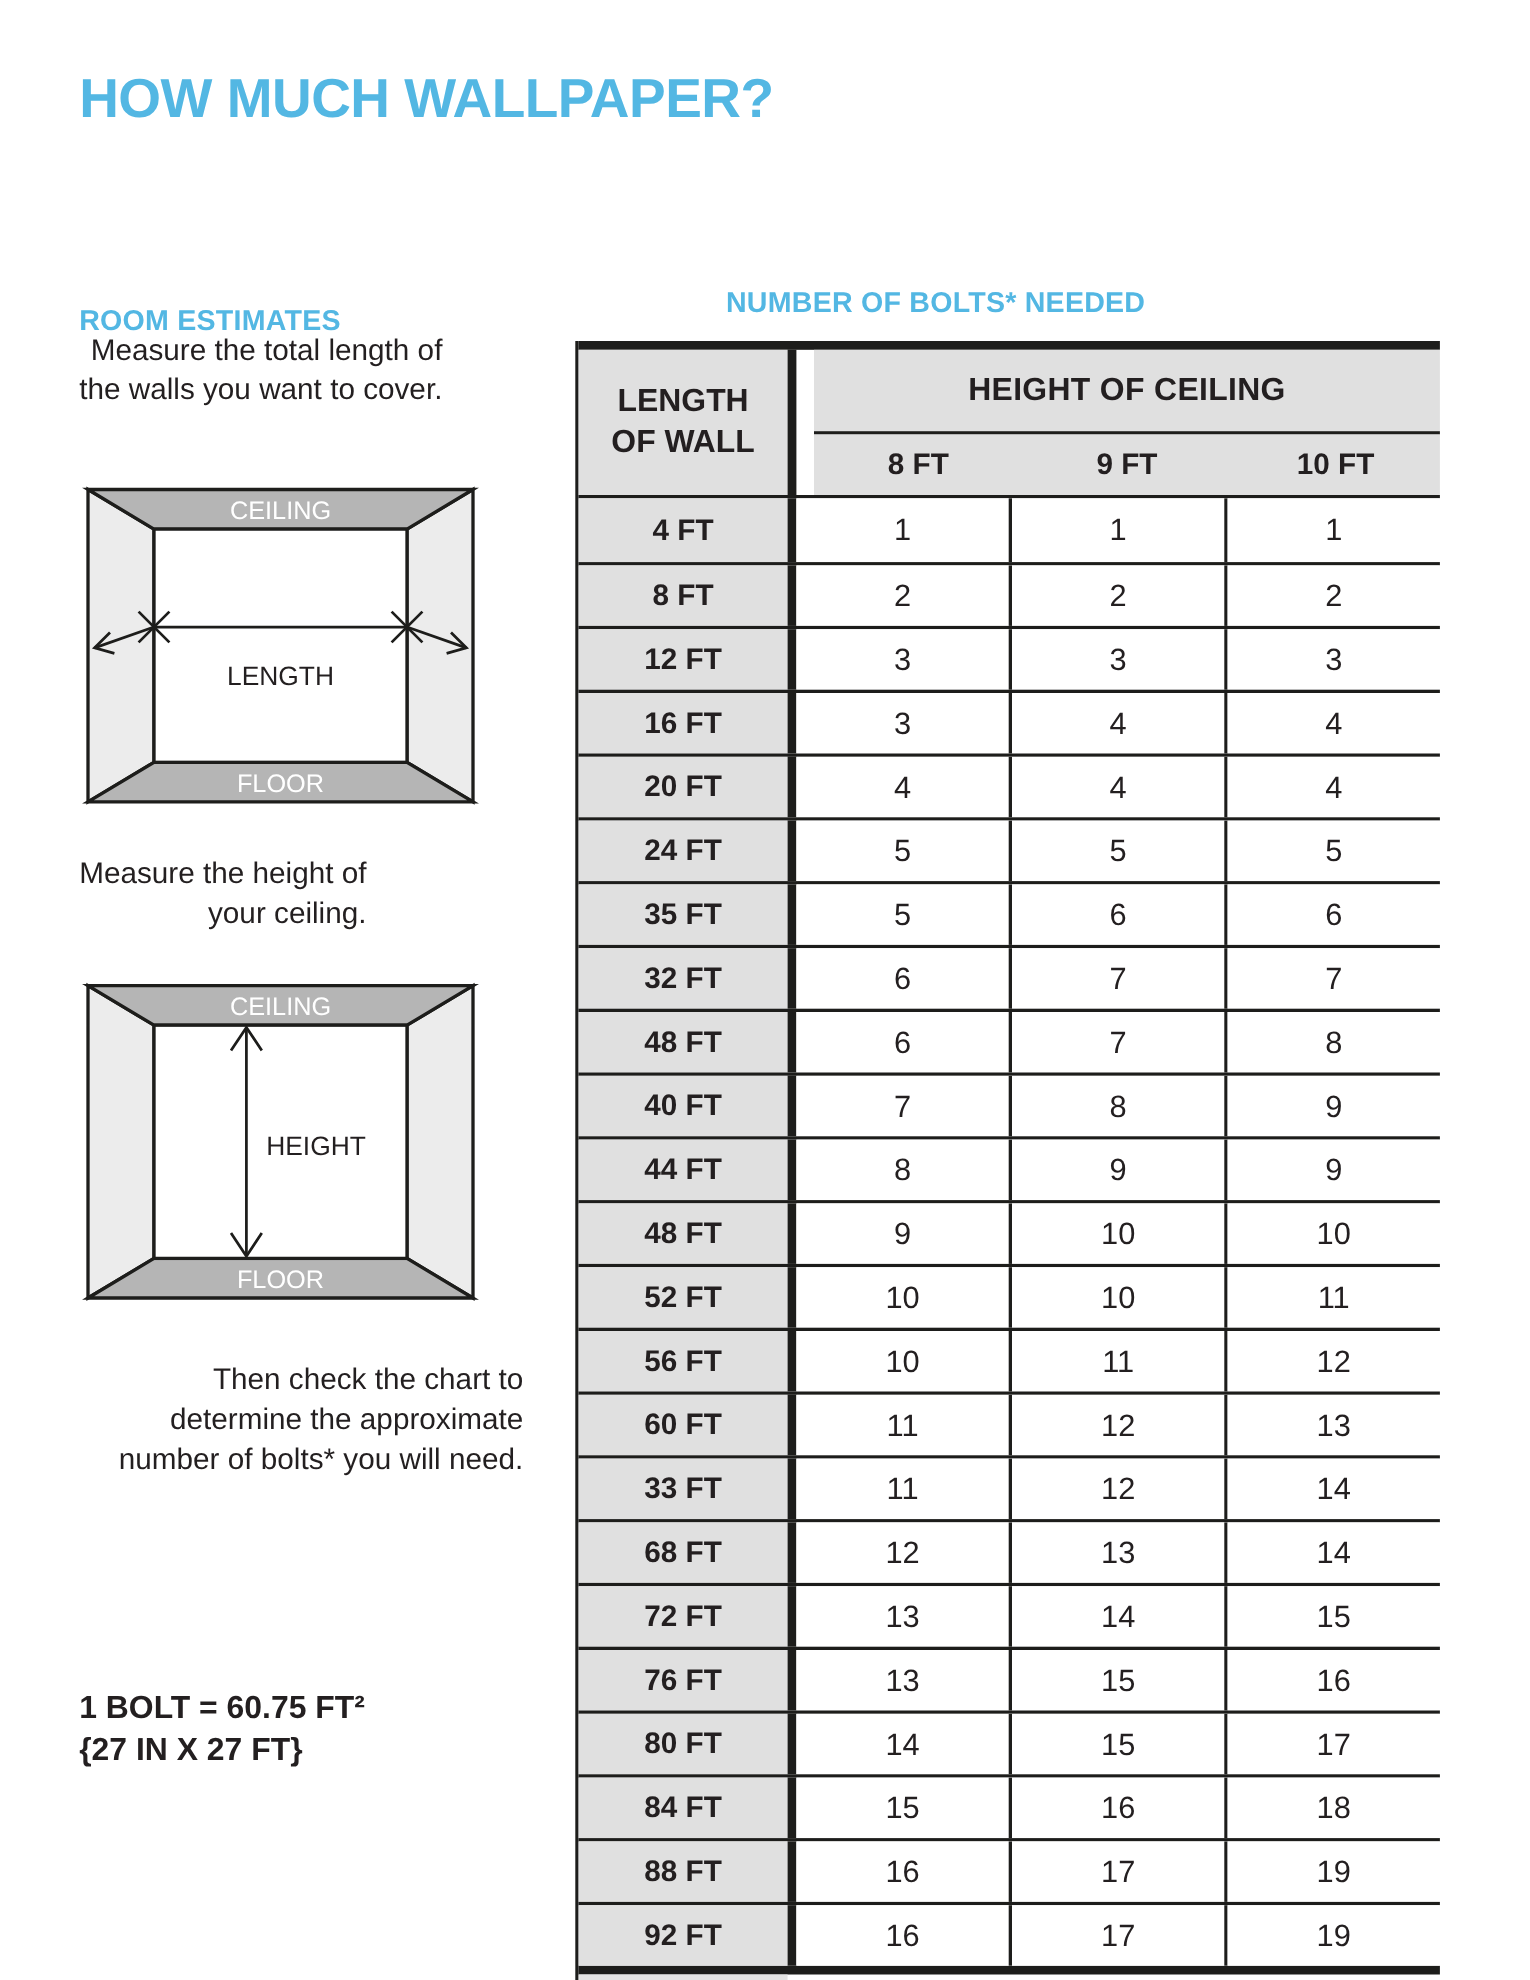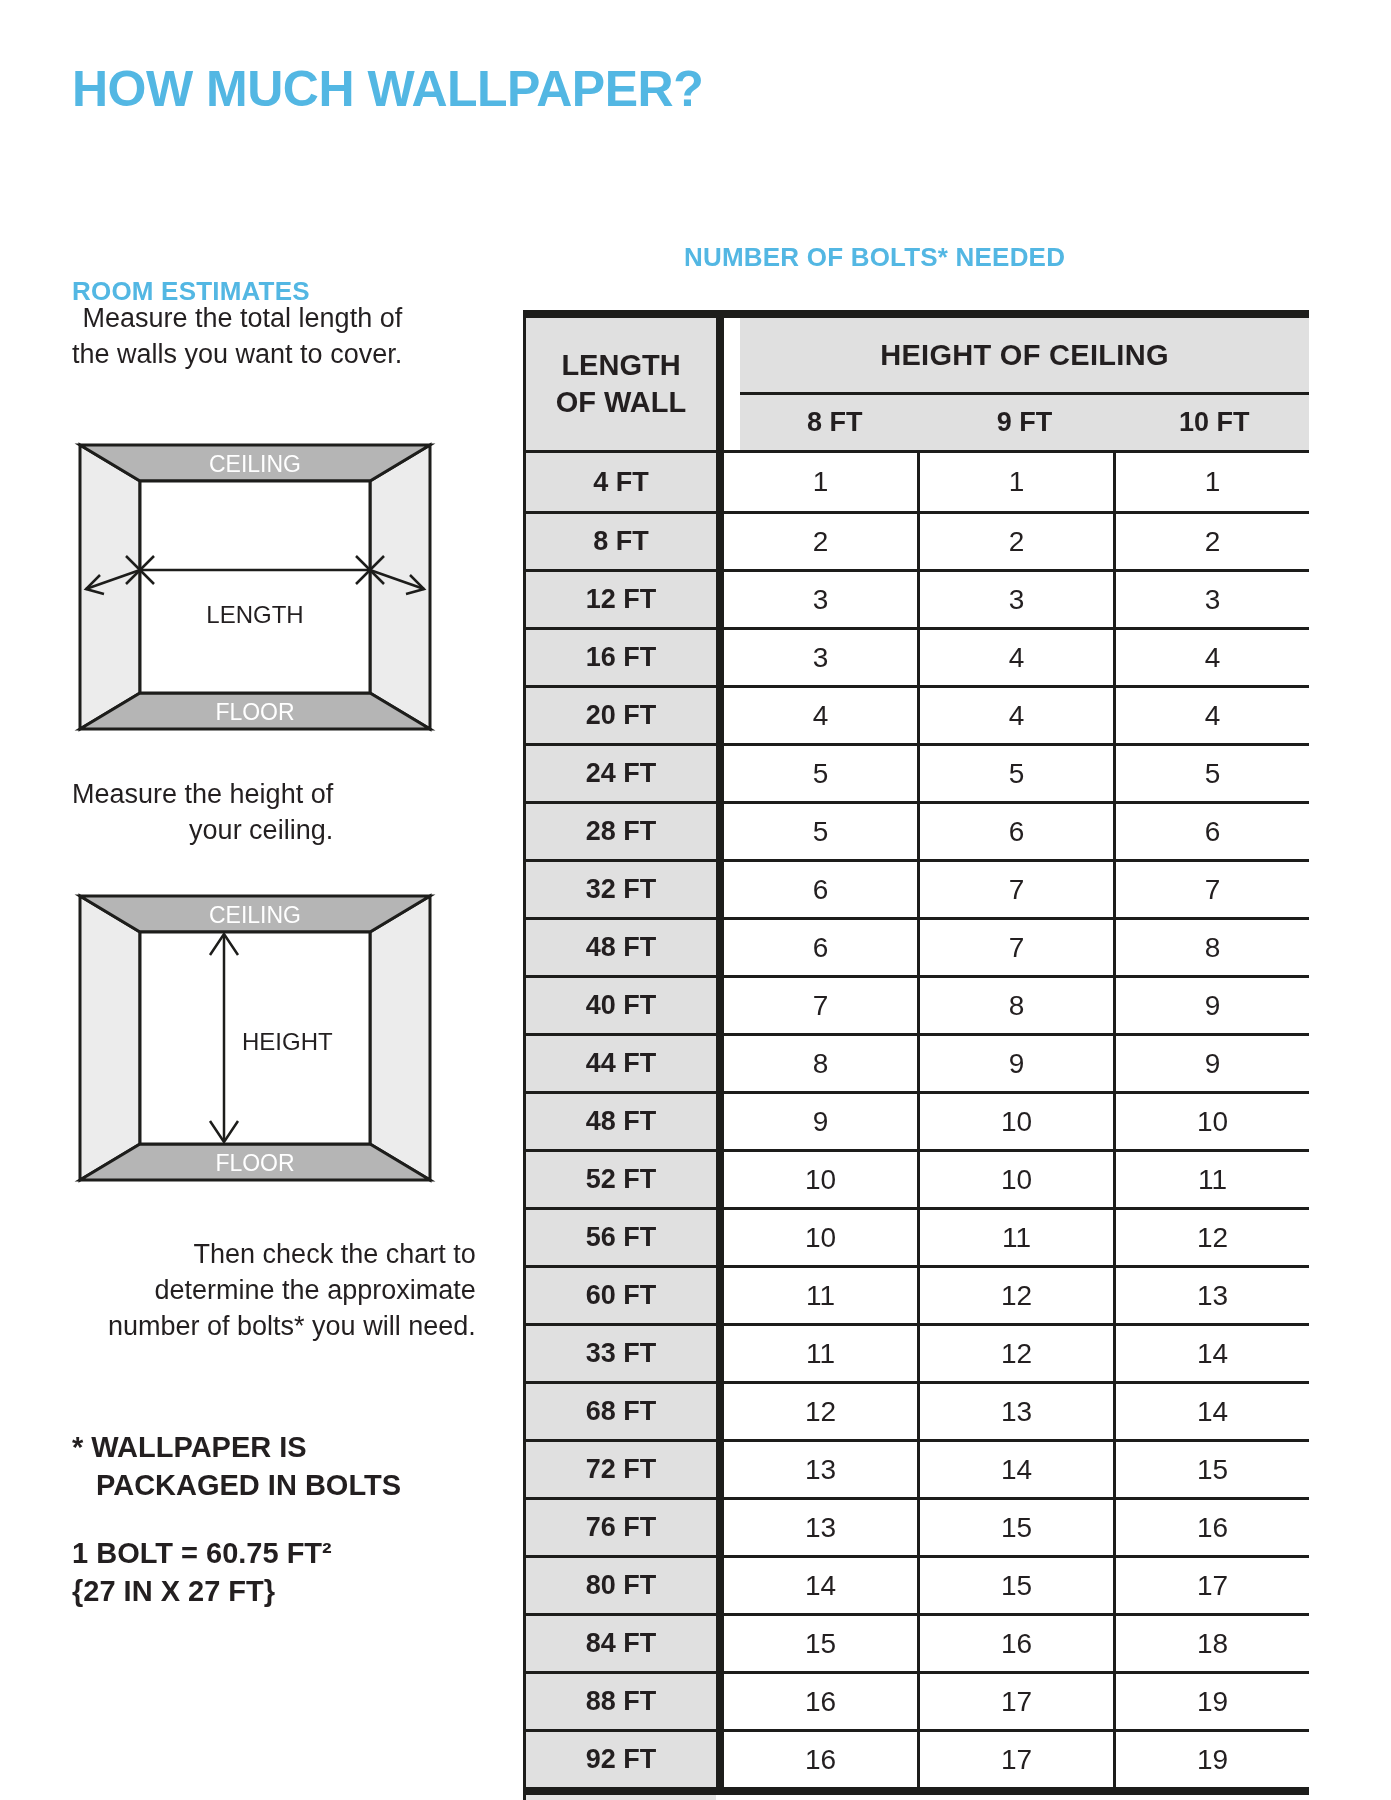--- a/index.html
+++ b/index.html
@@ -13,21 +13,21 @@
   *{margin:0;padding:0;box-sizing:border-box;}
   html,body{width:1391px;height:1800px;background:#ffffff;overflow:hidden;
     font-family:"Liberation Sans","DejaVu Sans",sans-serif;color:var(--ink);}
   .page{position:relative;width:1391px;height:1800px;background:#fff;}
 
   .page-title{position:absolute;left:72px;top:60px;font-size:50px;font-weight:700;
     letter-spacing:-0.5px;color:var(--blue);}
 
   .section-heading{position:absolute;font-size:26px;font-weight:700;color:var(--blue);letter-spacing:0.2px;}
   #room-estimates-heading{left:72px;top:276px;}
-  #bolts-heading{left:660px;top:242px;margin-left:24px;}
+  #bolts-heading{left:660px;top:260px;}
 
   .body-text{position:absolute;left:72px;font-size:27px;line-height:36px;
     white-space:pre-line;color:var(--ink);text-align:right;}
   #step1{top:300px;}
   #step2{top:776px;}
   #step3{top:1236px;margin-left:36px;}
 
   .footnote{position:absolute;left:72px;top:1428px;font-size:29px;font-weight:700;line-height:38px;}
   .footnote .indent{padding-left:24px;}
   .bolt-size{position:absolute;left:72px;top:1534px;font-size:29px;font-weight:700;line-height:38px;}
@@ -114,24 +114,20 @@
     </g>
     <text x="183" y="35" text-anchor="middle" font-size="23" fill="#ffffff">CEILING</text>
     <text x="183" y="283" text-anchor="middle" font-size="23" fill="#ffffff">FLOOR</text>
     <text x="170" y="162" text-anchor="start" font-size="24" fill="#231f20">HEIGHT</text>
   </svg>
 
   <div class="body-text" id="step3">Then check the chart to
 determine the approximate
 number of bolts* you will need.</div>
 
-  <div class="footnote">
-    <div>* WALLPAPER IS</div>
-    <div class="indent">PACKAGED IN BOLTS</div>
-  </div>
 
   <div class="bolt-size">
     <div>1 BOLT = 60.75 FT²</div>
     <div>{27 IN X 27 FT}</div>
   </div>
 
   <div class="section-heading" id="bolts-heading">NUMBER OF BOLTS* NEEDED</div>
 
   <div class="btable">
     <div class="t-top"></div>
@@ -187,21 +183,21 @@
           <div class="t-cell">4</div>
         </div>
         <div class="t-row">
           <div class="t-label">24 FT</div>
           <div class="t-vdiv"></div>
           <div class="t-cell sep">5</div>
           <div class="t-cell sep">5</div>
           <div class="t-cell">5</div>
         </div>
         <div class="t-row">
-          <div class="t-label">28 FT</div>
+          <div class="t-label">35 FT</div>
           <div class="t-vdiv"></div>
           <div class="t-cell sep">5</div>
           <div class="t-cell sep">6</div>
           <div class="t-cell">6</div>
         </div>
         <div class="t-row">
           <div class="t-label">32 FT</div>
           <div class="t-vdiv"></div>
           <div class="t-cell sep">6</div>
           <div class="t-cell sep">7</div>

